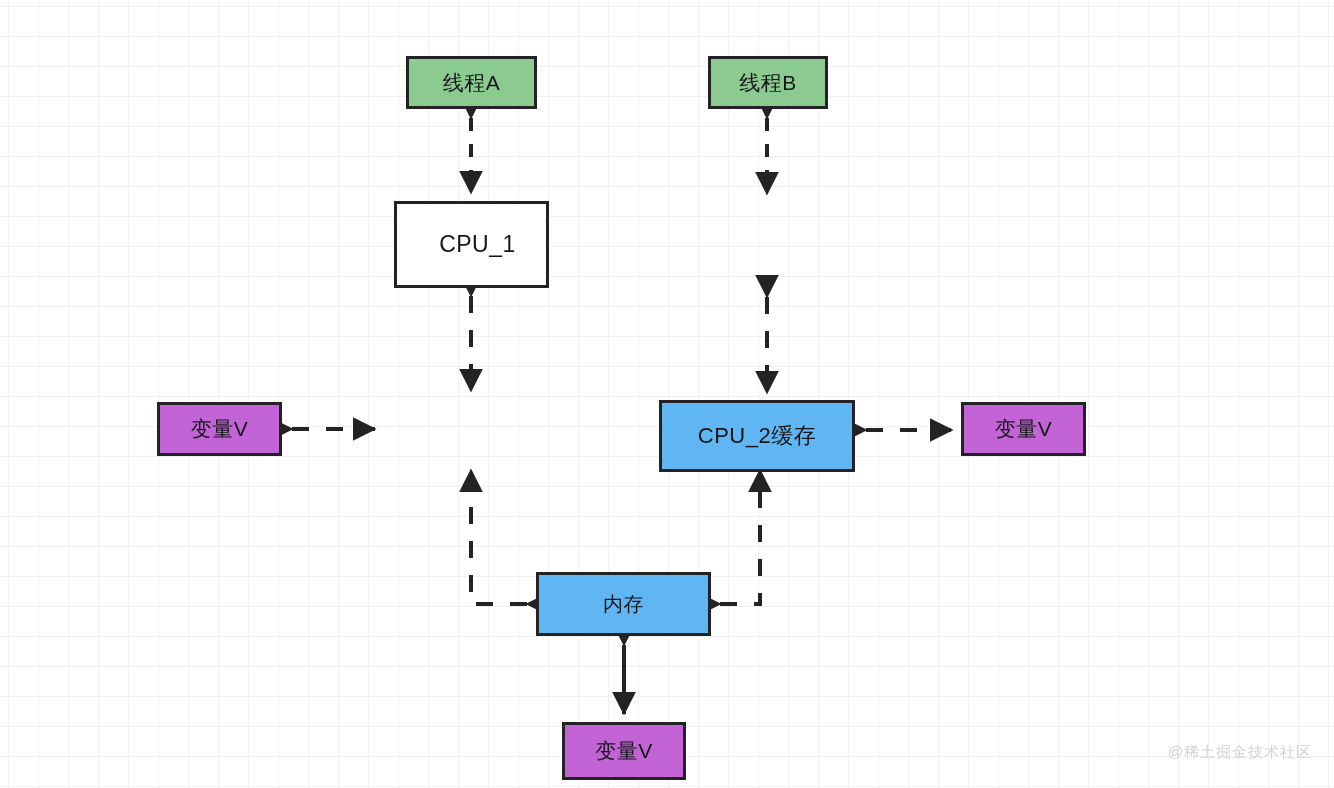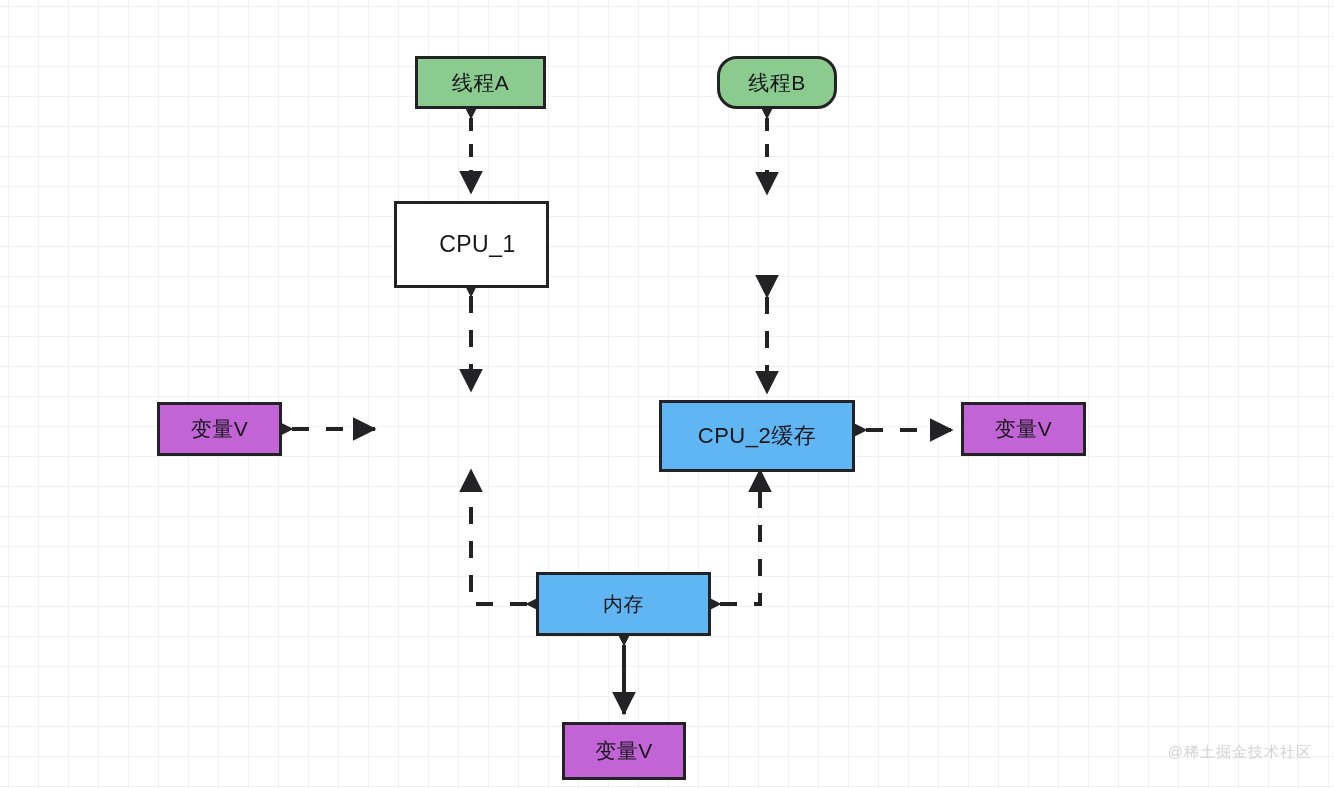--- a/index.html
+++ b/index.html
@@ -37,27 +37,27 @@
     border: 3px solid #232325;
     display: flex;
     align-items: center;
     justify-content: center;
     color: #16161a;
     letter-spacing: 0.5px;
     white-space: nowrap;
     text-align: center;
     line-height: 1.1;
   }
-  .node.green  { background: #8bcb8f; margin-left: 9px; }
+  .node.green  { background: #8bcb8f; }
   .node.blue   { background: #5fb6f2; }
   .node.purple { background: #c263d6; }
   .node.white  { background: #ffffff; }
 
   .n-thread-a { left: 406px; top: 56px;  width: 131px; height: 53px; font-size: 21px; }
-  .n-thread-b { left: 708px; top: 56px;  width: 120px; height: 53px; font-size: 21px; border-radius: 20px; }
+  .n-thread-b { left: 708px; top: 56px;  width: 120px; height: 53px; font-size: 21px; }
   .n-cpu1     { left: 394px; top: 201px; width: 155px; height: 87px; font-size: 23px; padding-left: 12px; }
   .n-cpu2     { left: 690px; top: 202px; width: 154px; height: 87px; font-size: 23px; }
   .n-cache1   { left: 383px; top: 398px; width: 181px; height: 62px; font-size: 22px; }
   .n-cache2   { left: 659px; top: 400px; width: 196px; height: 72px; font-size: 22px; }
   .n-varleft  { left: 157px; top: 402px; width: 125px; height: 54px; font-size: 21px; }
   .n-varright { left: 961px; top: 402px; width: 125px; height: 54px; font-size: 21px; }
   .n-memory   { left: 536px; top: 572px; width: 175px; height: 64px; font-size: 20px; }
   .n-varbottom{ left: 562px; top: 722px; width: 124px; height: 58px; font-size: 21px; }
 
   .watermark {

